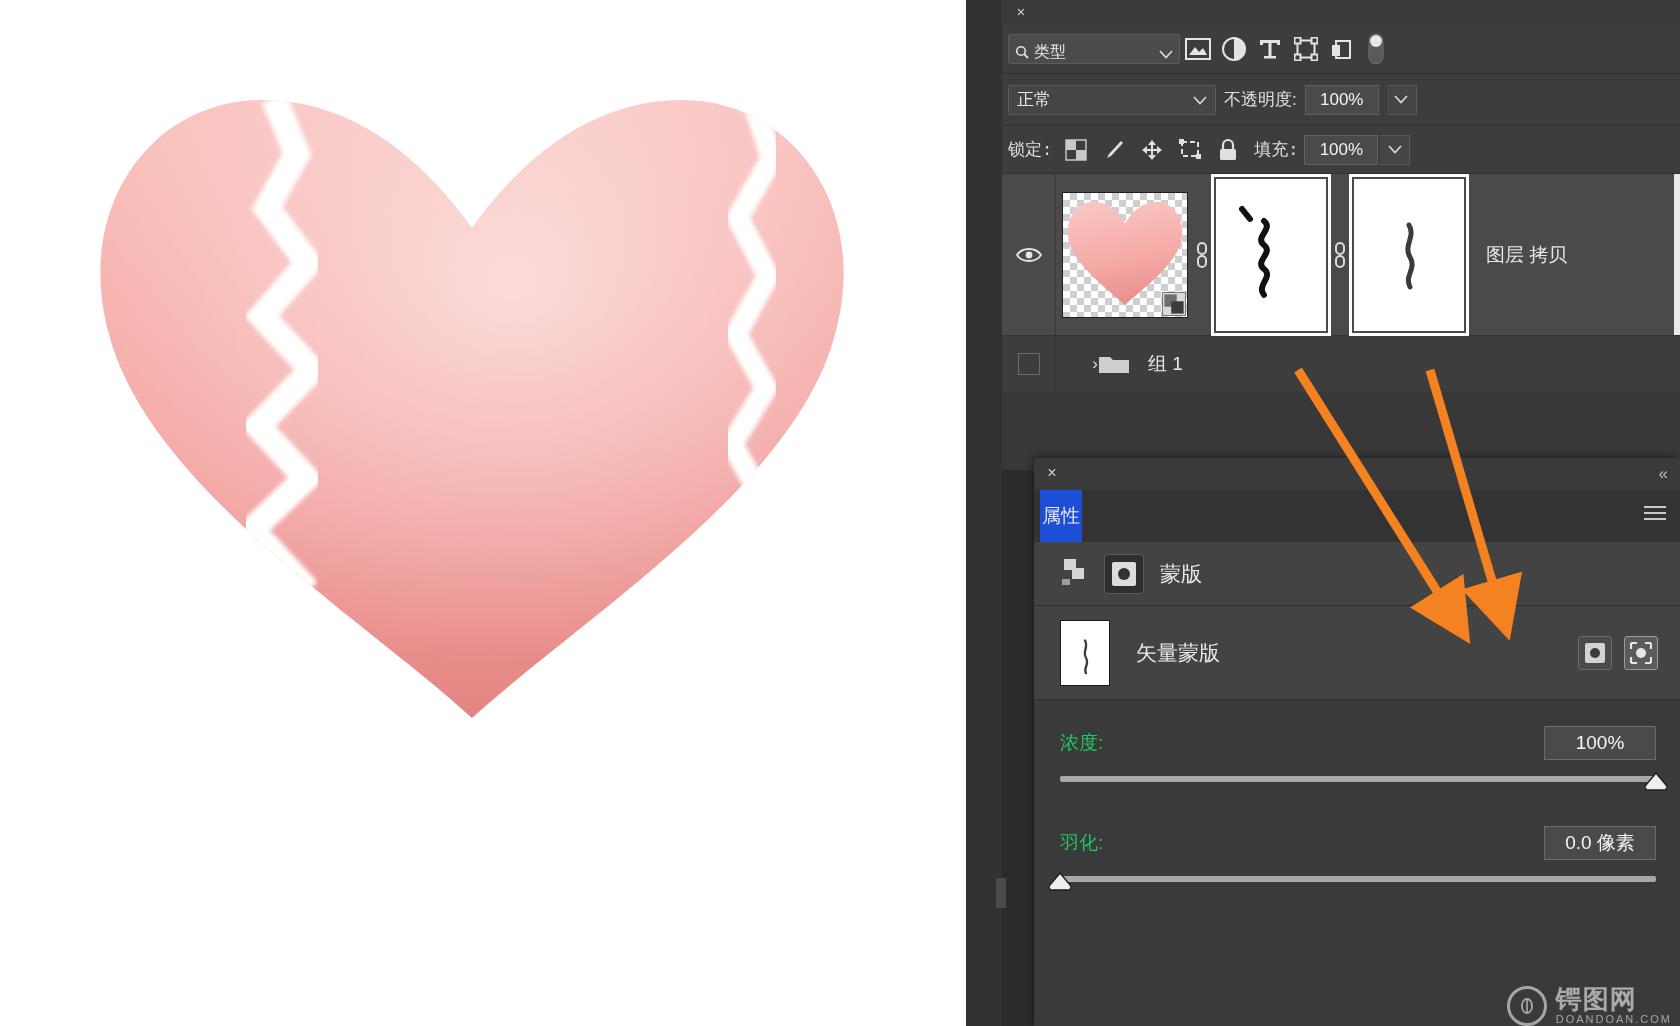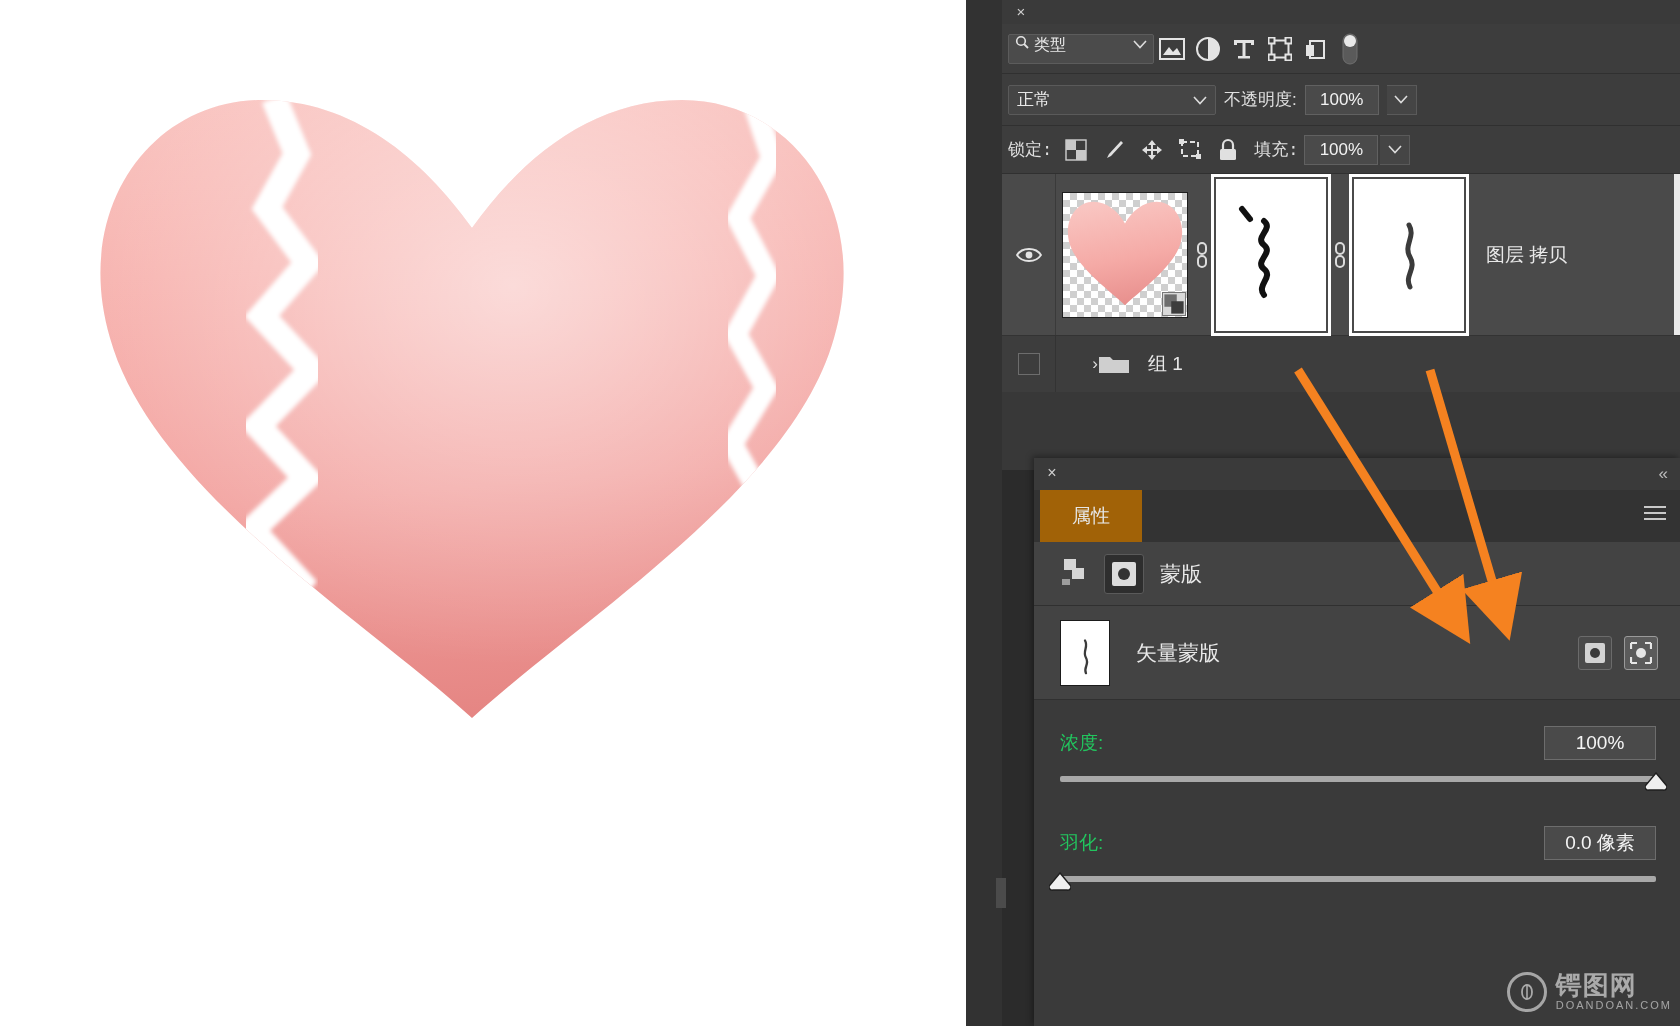--- a/index.html
+++ b/index.html
@@ -68,23 +68,23 @@
     display: flex; align-items: center; justify-content: center;
     cursor: pointer;
   }
 
   .filter-row {
     position: relative; height: 50px; background: #3d3d3d;
     display: flex; align-items: center; padding-left: 6px;
     border-bottom: 1px solid #303030;
   }
   .filter-select {
-    width: 146px; height: 30px;
+    width: 172px; height: 30px;
     background: #4b4b4b; border: 1px solid #5c5c5c; border-radius: 2px;
-    display: flex; align-items: flex-start; gap: 5px;
+    display: flex; align-items: flex-end; gap: 5px;
     padding: 0 6px;
     color: #e8e8e8; font-size: 16px;
     cursor: pointer;
   }
   .filter-select .lbl { flex: 1; }
   .icon-btn {
     width: 36px; height: 34px;
     display: flex; align-items: center; justify-content: center;
     cursor: pointer;
   }
@@ -202,22 +202,22 @@
   .props-close {
     position:absolute; left: 8px; top: 5px; width: 20px; height: 20px;
     color:#cfcfcf; font-size: 16px; line-height:20px; text-align:center; cursor:pointer;
   }
   .props-collapse {
     position:absolute; right: 14px; top: 6px;
     color:#bdbdbd; font-size:17px; letter-spacing:-2px; cursor:pointer;
   }
   .props-tabs { position: relative; height: 52px; background: #333333; }
   .props-tab {
-    position: absolute; left: 6px; top: 0; height: 52px; padding: 0 32px;
-    background: #a16207; color:#e6e6e6; font-size:19px;
+    position: absolute; left: 6px; top: 0; height: 52px; padding: 0 2px;
+    background: #1d4ed8; color:#e6e6e6; font-size:19px;
     display:flex; align-items:center; cursor:pointer;
   }
   .props-menu {
     position:absolute; right: 14px; top: 16px; width: 22px; cursor: pointer;
   }
   .props-menu span { display:block; height:2px; background:#c9c9c9; margin-bottom:4px; }
 
   .props-head-row {
     height: 64px; background: #434343;
     display:flex; align-items:center; padding-left: 26px; gap: 16px;
@@ -273,21 +273,21 @@
   .slider-knob svg { display:block; }
 
   
   .arrows {
     position: absolute; left: 0; top: 0; width: 1680px; height: 1026px;
     pointer-events: none;
   }
 
   
   .watermark {
-    position: absolute; right: 8px; bottom: 14px;
+    position: absolute; right: 8px; bottom: 0;
     display: flex; align-items: center; gap: 9px;
     opacity: .62;
   }
   .wm-mark {
     width: 40px; height: 40px; border-radius: 50%;
     border: 3px solid #e9e9e9;
     display:flex; align-items:center; justify-content:center;
   }
   .wm-txt { display:flex; flex-direction: column; }
   .wm-cn { color:#efefef; font-size: 26px; font-weight: bold; line-height: 26px; letter-spacing: 1px;}

